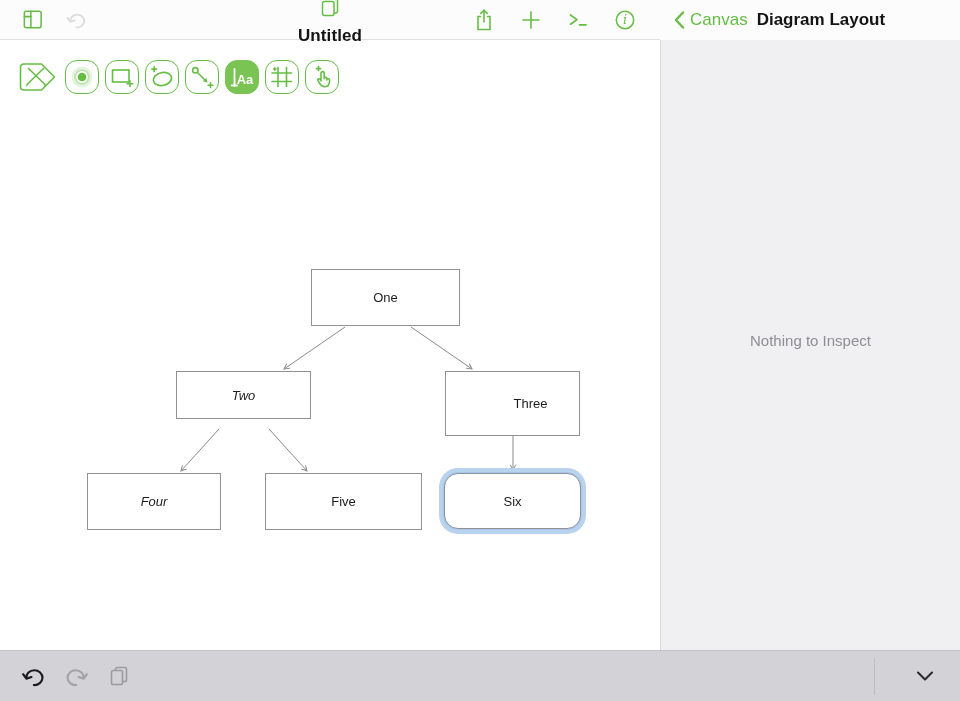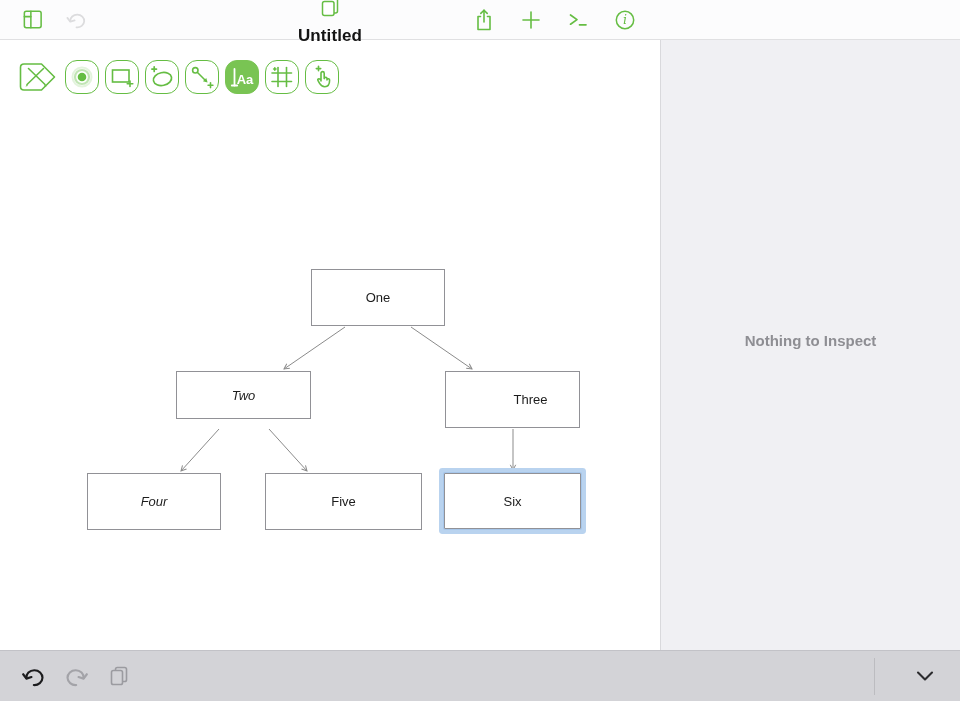--- a/index.html
+++ b/index.html
@@ -37,21 +37,21 @@
   .node{position:absolute;background:#fff;border:1px solid var(--node-border);display:flex;align-items:center;justify-content:center;font-size:13px;color:#1c1c1c;cursor:pointer;}
   .node.selected{box-shadow:0 0 0 1px #a6c6ea,0 0 0 5px var(--sel);border-radius:1px;}
 
   
   .toolbar{position:absolute;left:15px;top:20px;display:flex;align-items:center;gap:6px;}
   .tool{width:34px;height:34px;border:1.6px solid var(--green);border-radius:12px;background:#fff;color:var(--green);display:flex;align-items:center;justify-content:center;cursor:pointer;padding:0;}
   .tool.shape-outline{border:none;width:44px;background:transparent;}
   .tool.selected{background:var(--green-fill);border-color:var(--green-fill);color:#fff;}
 
   
-  .inspector{position:absolute;left:660px;top:40px;width:300px;height:610px;background:#f0f0f3;border-left:1px solid #d9d9dc;font-weight:bold;}
+  .inspector{position:absolute;left:660px;top:40px;width:300px;height:610px;background:#f0f0f3;border-left:1px solid #d9d9dc;}
   .empty-msg{position:absolute;top:292px;left:0;width:100%;text-align:center;color:#8e8e93;font-size:15px;}
 
   
   .bottombar{position:absolute;left:0;top:650px;width:960px;height:51px;background:#d3d3d7;border-top:1px solid #c2c2c7;}
   .bb-left{position:absolute;left:20px;top:0;height:100%;display:flex;align-items:center;gap:16px;}
   .bb-undo{color:#1c1c1e;}
   .bb-redo{color:#a3a3a8;cursor:default;}
   .bb-copy{color:#9b9ba0;cursor:default;}
   .bb-divider{position:absolute;left:874px;top:7px;width:1px;height:37px;background:#bcbcc0;}
   .bb-chevron{position:absolute;left:910px;top:12px;color:#2b2b2e;}
@@ -124,44 +124,55 @@
       <button class="icon-btn">
         <span>
           <svg width="24" height="24" viewBox="0 0 24 24">
             <circle cx="12" cy="12" r="8.7" fill="none" stroke="currentColor" stroke-width="1.5"></circle>
             <text x="12" y="16.4" text-anchor="middle" font-family="DejaVu Serif, serif" font-style="italic" font-size="12.5" fill="currentColor">i</text>
           </svg>
         </span>
       </button>
     </div>
 
+    <div class="panel-header">
+      <button class="back-link">
+        <span>
+          <svg width="12" height="20" viewBox="0 0 12 20" fill="none" stroke="currentColor" stroke-width="2.4" stroke-linecap="round" stroke-linejoin="round">
+            <path d="M10,2.5 L3,10 L10,17.5"></path>
+          </svg>
+        </span>
+        <span>Canvas</span>
+      </button>
+      <span class="panel-title">Diagram Layout</span>
+    </div>
   </div>
 
   <div class="canvas">
 
     <svg class="edges" width="660" height="610" viewBox="0 0 660 610">
       <defs>
         <marker id="arrowhead" markerWidth="9" markerHeight="9" refX="6.2" refY="3.5" orient="auto">
           <path d="M1,0.8 L6.2,3.5 L1,6.2" fill="none" stroke="#8b8b8b" stroke-width="1"></path>
         </marker>
       </defs>
     <line x1="345" y1="287" x2="284" y2="329" marker-end="url(#arrowhead)"></line>
         <line x1="411" y1="287" x2="472" y2="329" marker-end="url(#arrowhead)"></line>
         <line x1="219" y1="389" x2="181" y2="431" marker-end="url(#arrowhead)"></line>
         <line x1="269" y1="389" x2="307" y2="431" marker-end="url(#arrowhead)"></line>
         <line x1="513" y1="389" x2="513" y2="430" marker-end="url(#arrowhead)"></line>
       </svg>
 
     <div>
-        <div class="node" style="left: 311px; top: 229px; width: 134px; height: 57px;">One</div>
+        <div class="node" style="left: 311px; top: 229px; width: 149px; height: 57px;">One</div>
         <div class="node" style="left: 176px; top: 331px; width: 135px; height: 48px; font-style: italic;">Two</div>
-        <div class="node" style="left: 445px; top: 331px; width: 135px; height: 57px; padding-left: 36px;">Three</div>
+        <div class="node" style="left: 445px; top: 331px; width: 135px; height: 65px; padding-left: 36px;">Three</div>
         <div class="node" style="left: 87px; top: 433px; width: 134px; height: 57px; font-style: italic;">Four</div>
         <div class="node" style="left: 265px; top: 433px; width: 157px; height: 57px;">Five</div>
-        <div class="node selected" style="left: 444px; top: 433px; width: 137px; height: 56px;">Six</div>
+        <div class="node selected" style="left: 444px; top: 433px; width: 137px; height: 56px; border-radius: 14px;">Six</div>
       </div>
 
     <div class="toolbar">
 
       <button class="tool shape-outline">
         <span>
           <svg width="44" height="34" viewBox="0 0 44 34" fill="none" stroke="currentColor" stroke-width="1.6" stroke-linecap="round" stroke-linejoin="round">
             <path d="M9,4 H26.5 L39.5,17 L26.5,30 H9 Q5.5,30 5.5,26.5 V7.5 Q5.5,4 9,4 Z"></path>
             <line x1="12" y1="24.5" x2="28.5" y2="8.5"></line>
             <line x1="13.5" y1="8.5" x2="30" y2="24.5"></line>

